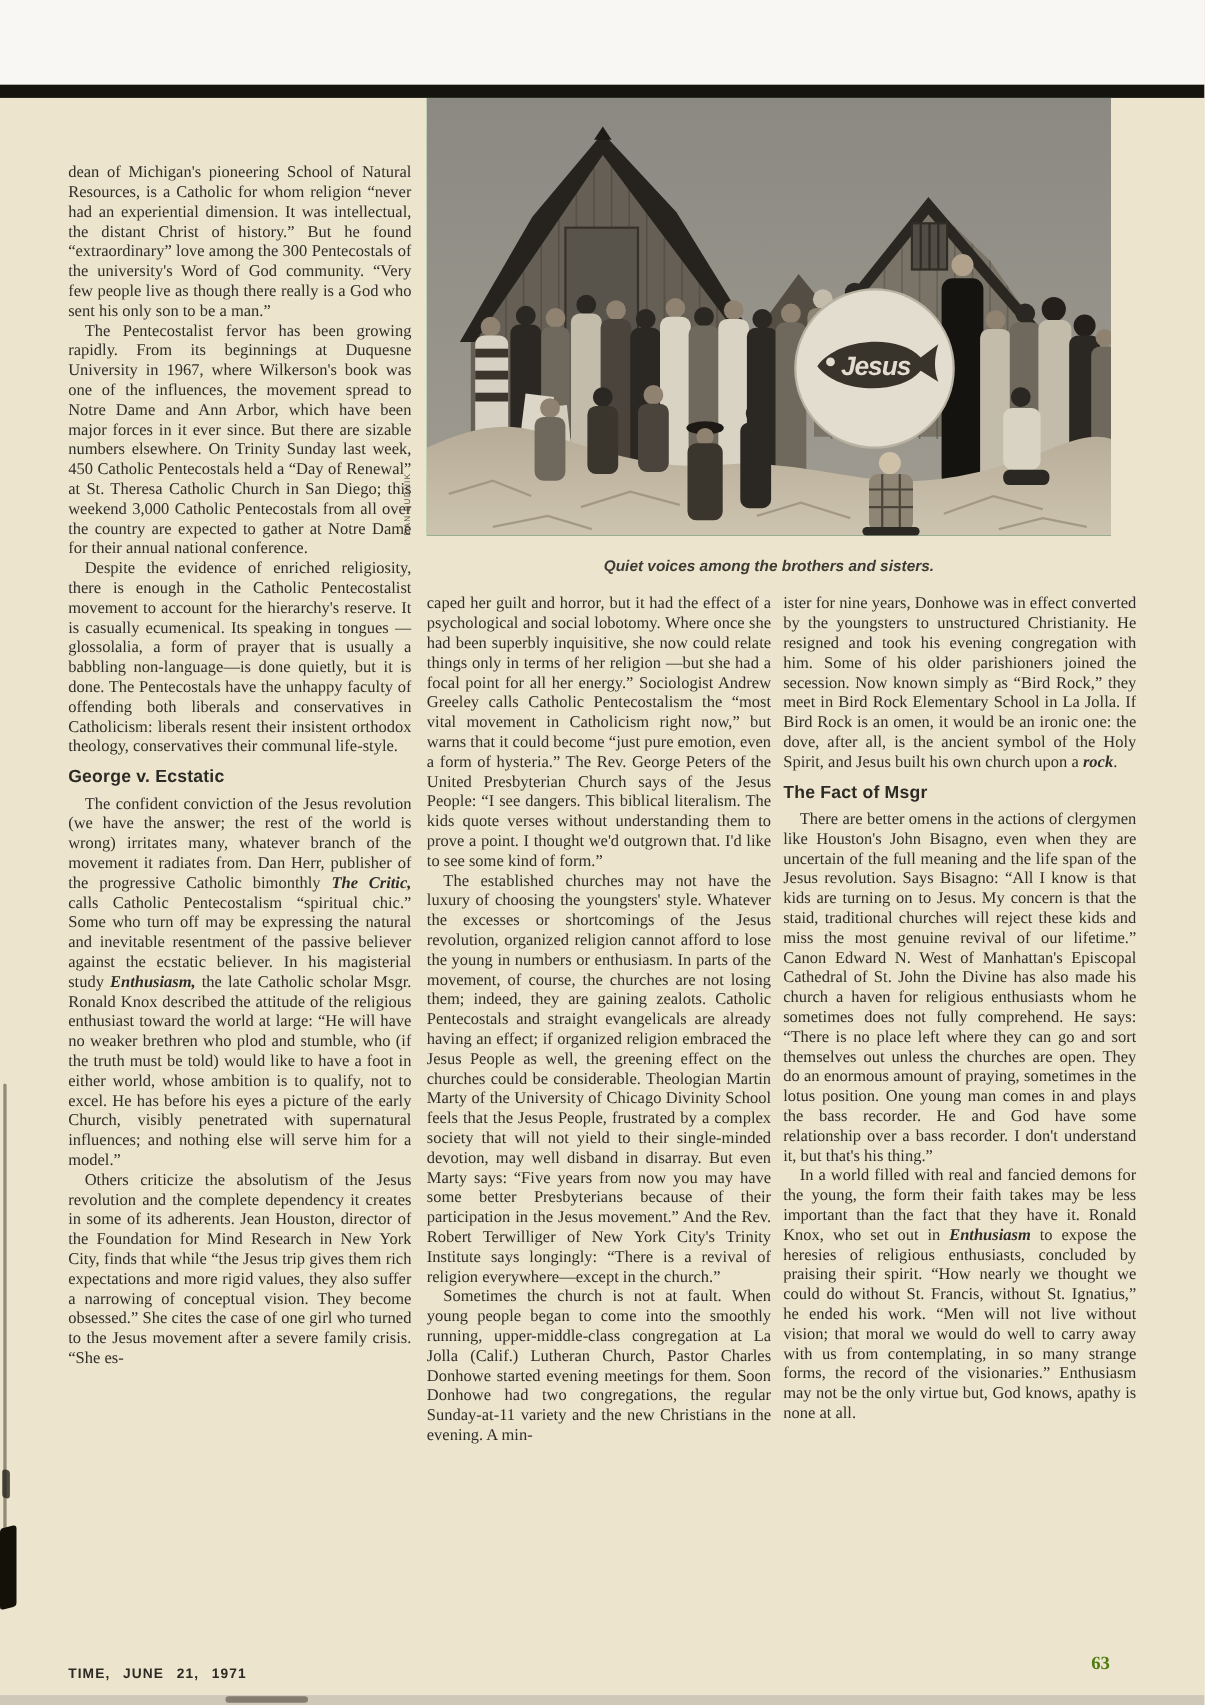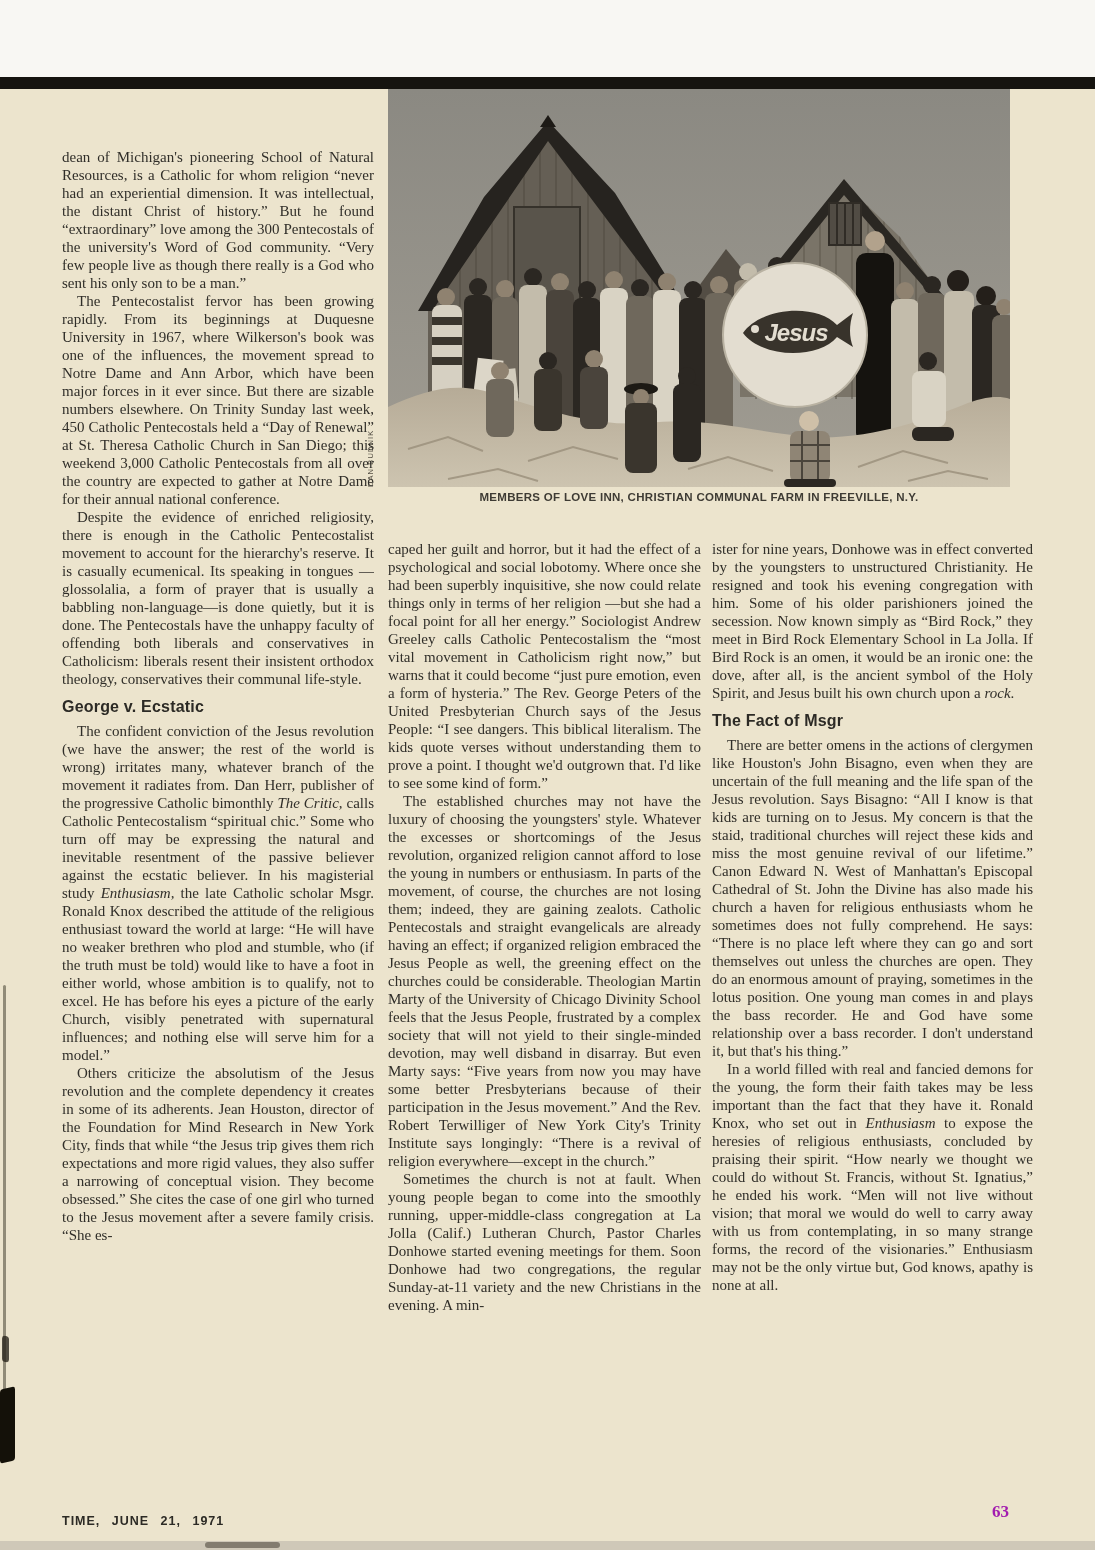--- a/index.html
+++ b/index.html
@@ -16,30 +16,30 @@
           letter-spacing:1.1px;color:#565146;white-space:nowrap;}
   .cap1{position:absolute;left:388px;top:491px;width:622px;text-align:center;
         font-family:"Liberation Sans","DejaVu Sans",sans-serif;font-weight:bold;font-size:11.5px;
         letter-spacing:.3px;color:#3e3b34;}
   .cap2{position:absolute;left:388px;top:506px;width:622px;text-align:center;
         font-family:"Liberation Sans","DejaVu Sans",sans-serif;font-style:italic;font-weight:600;
         font-size:14px;color:#3e3b34;}
   .col{position:absolute;font-size:15px;line-height:18px;color:#302e29;text-align:justify;overflow:hidden;}
   .col p{margin:0;}
   .col p.ind{text-indent:15px;}
-  .col .it{font-style:italic;}
+  .col .it{font-style:italic;font-weight:bold;}
   .crosshead{font-family:"Liberation Sans","DejaVu Sans",sans-serif;font-weight:bold;font-size:16px;
              line-height:20px;color:#2c2a25;margin:9px 0 5px 0;text-align:left;letter-spacing:.2px;}
   .col-left{left:62px;top:148px;width:312px;height:1372px;}
   .col-mid{left:388px;top:540px;width:313px;height:995px;}
   .col-right{left:712px;top:540px;width:321px;height:990px;}
   .footer{position:absolute;left:62px;top:1514px;font-family:"Liberation Sans","DejaVu Sans",sans-serif;
           font-weight:bold;font-size:12.5px;letter-spacing:1px;word-spacing:7px;color:#2c2a25;text-align:center;}
   .pagenum{position:absolute;left:992px;top:1502px;font-family:"Liberation Serif","DejaVu Serif",serif;
-           font-weight:bold;font-size:17px;color:#a21caf;}
+           font-weight:bold;font-size:17px;color:#4d7c0f;}
   .edge-line{position:absolute;left:3px;top:985px;width:3px;height:475px;background:#55503f;opacity:.6;border-radius:2px;}
   .edge-blob{position:absolute;left:0;top:1388px;width:15px;height:74px;background:#141109;
              border-radius:3px;transform:skewY(-14deg);}
   .edge-blob2{position:absolute;left:2px;top:1336px;width:7px;height:26px;background:#2a261d;
               border-radius:3px;opacity:.8;transform:skewY(10deg);}
   .bottom-strip{position:absolute;left:0;top:1541px;width:1095px;height:9px;background:#cfc8b8;}
   .bottom-smudge{position:absolute;left:205px;top:1542px;width:75px;height:6px;background:#6f695d;
                  border-radius:3px;opacity:.8;}
 </style>
 </head>
@@ -208,21 +208,21 @@
             <line x1="402" y1="372" x2="442" y2="372"></line>
           <line x1="414" y1="342" x2="414" y2="394"></line>
             <line x1="430" y1="342" x2="430" y2="394"></line>
         </g>
         <rect x="396" y="390" width="52" height="8" rx="4" fill="#2b2722"></rect>
       </g>
     </svg>
   </div>
 
   <div class="credit">DAN BUDNIK</div>
-  <div class="cap1">MEMBERS OF LOVE INN, CHRISTIAN COMMUNAL FARM IN FREEVILLE, N.Y.</div>
+  <div class="cap2">Quiet voices among the brothers and sisters.</div>
 
   <div class="col col-left">
       <p><span>dean of Michigan's pioneering School of Natural Resources, is a Catholic for whom religion “never had an experiential dimension. It was intellectual, the distant Christ of history.” But he found “extraordinary” love among the 300 Pentecostals of the university's Word of God community. “Very few people live as though there really is a God who sent his only son to be a man.”</span></p>
       <p class="ind"><span>The Pentecostalist fervor has been growing rapidly. From its beginnings at Duquesne University in 1967, where Wilkerson's book was one of the influences, the movement spread to Notre Dame and Ann Arbor, which have been major forces in it ever since. But there are sizable numbers elsewhere. On Trinity Sunday last week, 450 Catholic Pentecostals held a “Day of Renewal” at St. Theresa Catholic Church in San Diego; this weekend 3,000 Catholic Pentecostals from all over the country are expected to gather at Notre Dame for their annual national conference.</span></p>
       <p class="ind"><span>Despite the evidence of enriched religiosity, there is enough in the Catholic Pentecostalist movement to account for the hierarchy's reserve. It is casually ecumenical. Its speaking in tongues —glossolalia, a form of prayer that is usually a babbling non-language—is done quietly, but it is done. The Pentecostals have the unhappy faculty of offending both liberals and conservatives in Catholicism: liberals resent their insistent orthodox theology, conservatives their communal life-style.</span></p>
       <div class="crosshead">George v. Ecstatic</div>
       <p class="ind"><span>The confident conviction of the Jesus revolution (we have the answer; the rest of the world is wrong) irritates many, whatever branch of the movement it radiates from. Dan Herr, publisher of the progressive Catholic bimonthly </span><span class="it">The Critic,</span><span> calls Catholic Pentecostalism “spiritual chic.” Some who turn off may be expressing the natural and inevitable resentment of the passive believer against the ecstatic believer. In his magisterial study </span><span class="it">Enthusiasm,</span><span> the late Catholic scholar Msgr. Ronald Knox described the attitude of the religious enthusiast toward the world at large: “He will have no weaker brethren who plod and stumble, who (if the truth must be told) would like to have a foot in either world, whose ambition is to qualify, not to excel. He has before his eyes a picture of the early Church, visibly penetrated with supernatural influences; and nothing else will serve him for a model.”</span></p>
       <p class="ind"><span>Others criticize the absolutism of the Jesus revolution and the complete dependency it creates in some of its adherents. Jean Houston, director of the Foundation for Mind Research in New York City, finds that while “the Jesus trip gives them rich expectations and more rigid values, they also suffer a narrowing of conceptual vision. They become obsessed.” She cites the case of one girl who turned to the Jesus movement after a severe family crisis. “She es-</span></p>
     </div>
   <div class="col col-mid">

